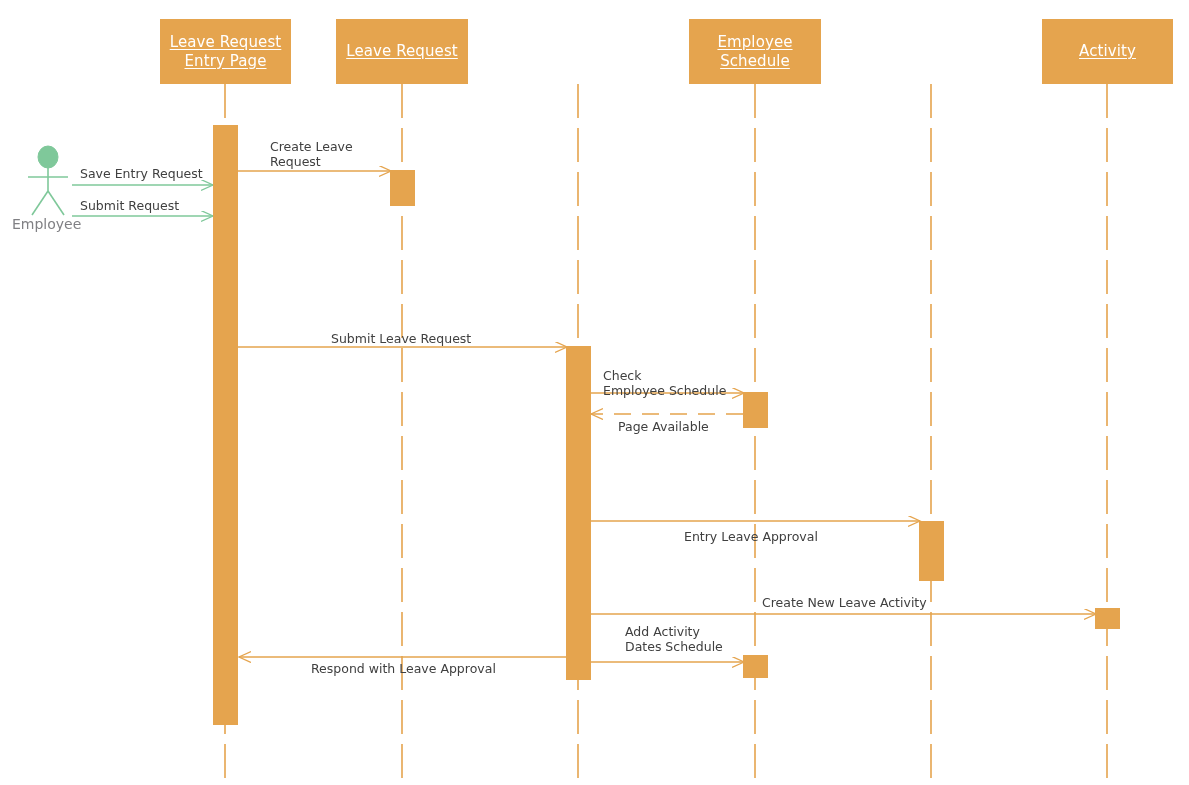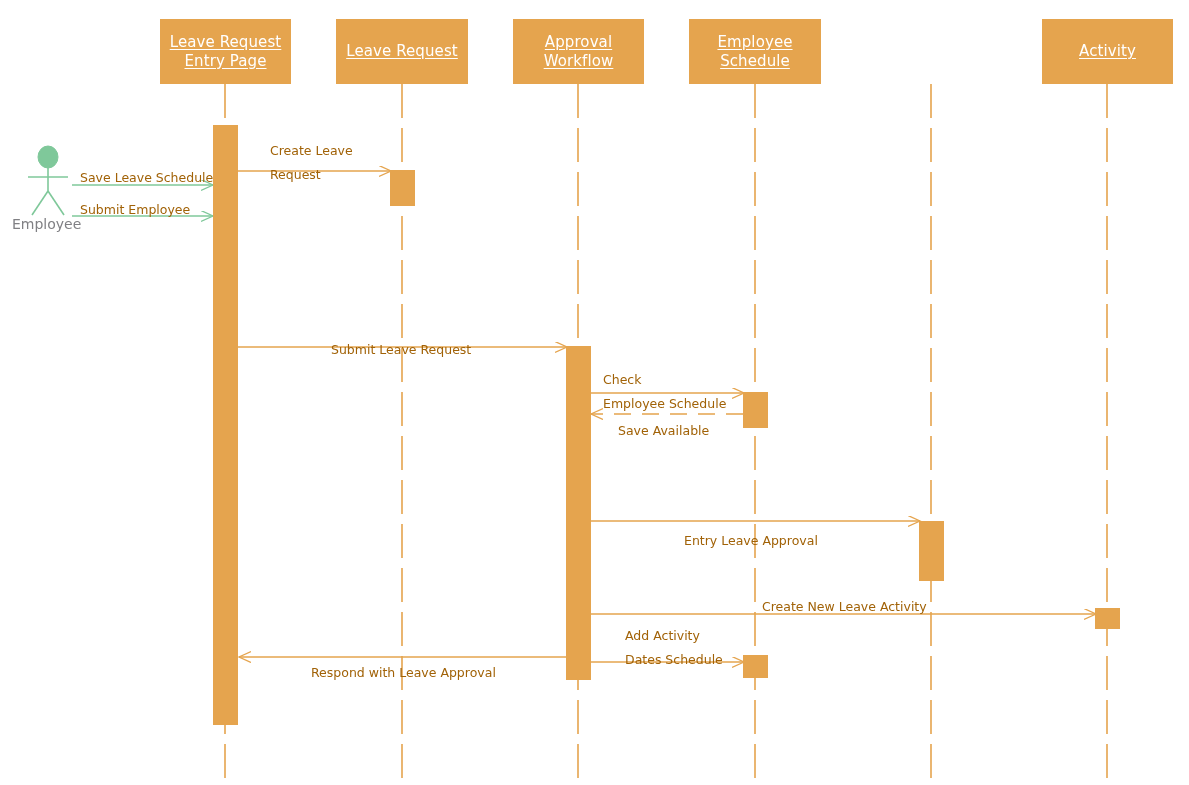--- a/index.html
+++ b/index.html
@@ -38,23 +38,23 @@
     text-decoration: underline;
     text-underline-offset: 2px;
     white-space: pre-line;
   }
   .activation {
     position: absolute;
     background: #E5A44E;
   }
   .msg-label {
     position: absolute;
-    color: #a16207;
+    color: #404040;
     font-size: 12.5px;
-    line-height: 24px;
+    line-height: 15px;
     white-space: pre-line;
   }
   .actor-label {
     position: absolute;
     color: #808084;
     font-size: 14px;
     white-space: nowrap;
   }
 </style>
 </head>
@@ -100,48 +100,44 @@
       </g>
   </svg>
 
   <div class="lifeline-box" style="left:160px; top:19px; width:131px; height:65px;">
     <span>Leave Request
 Entry Page</span>
   </div>
   <div class="lifeline-box" style="left:336px; top:19px; width:132px; height:65px;">
     <span>Leave Request</span>
   </div>
-  <div class="lifeline-box" style="left:513px; top:19px; width:131px; height:65px;">
-    <span>Approval
-Workflow</span>
-  </div>
   <div class="lifeline-box" style="left:689px; top:19px; width:132px; height:65px;">
     <span>Employee
 Schedule</span>
   </div>
   <div class="lifeline-box" style="left:1042px; top:19px; width:131px; height:65px;">
     <span>Activity</span>
   </div>
 
   <div class="activation" style="left:213px; top:125px; width:25px; height:600px;"></div>
   <div class="activation" style="left:390px; top:170px; width:25px; height:36px;"></div>
   <div class="activation" style="left:566px; top:346px; width:25px; height:334px;"></div>
   <div class="activation" style="left:743px; top:392px; width:25px; height:36px;"></div>
   <div class="activation" style="left:919px; top:521px; width:25px; height:60px;"></div>
   <div class="activation" style="left:1095px; top:608px; width:25px; height:21px;"></div>
   <div class="activation" style="left:743px; top:655px; width:25px; height:23px;"></div>
 
-  <div class="msg-label" style="left:80px; top:166px;">Save Leave Schedule</div>
-  <div class="msg-label" style="left:80px; top:198px;">Submit  Employee</div>
+  <div class="msg-label" style="left:80px; top:166px;">Save Entry Request</div>
+  <div class="msg-label" style="left:80px; top:198px;">Submit  Request</div>
   <div class="msg-label" style="left:270px; top:139px;">Create Leave
 Request</div>
-  <div class="msg-label" style="left:331px; top:338px;">Submit  Leave Request</div>
+  <div class="msg-label" style="left:331px; top:331px;">Submit  Leave Request</div>
   <div class="msg-label" style="left:603px; top:368px;">Check
 Employee Schedule</div>
-  <div class="msg-label" style="left:618px; top:419px;">Save Available</div>
+  <div class="msg-label" style="left:618px; top:419px;">Page Available</div>
   <div class="msg-label" style="left:684px; top:529px;">Entry Leave Approval</div>
   <div class="msg-label" style="left:762px; top:595px;">Create New Leave Activity</div>
   <div class="msg-label" style="left:625px; top:624px;">Add Activity
 Dates Schedule</div>
   <div class="msg-label" style="left:311px; top:661px;">Respond with Leave Approval</div>
 
   <div class="actor-label" style="left:12px; top:216px;">Employee</div>
 
 </div>
 

